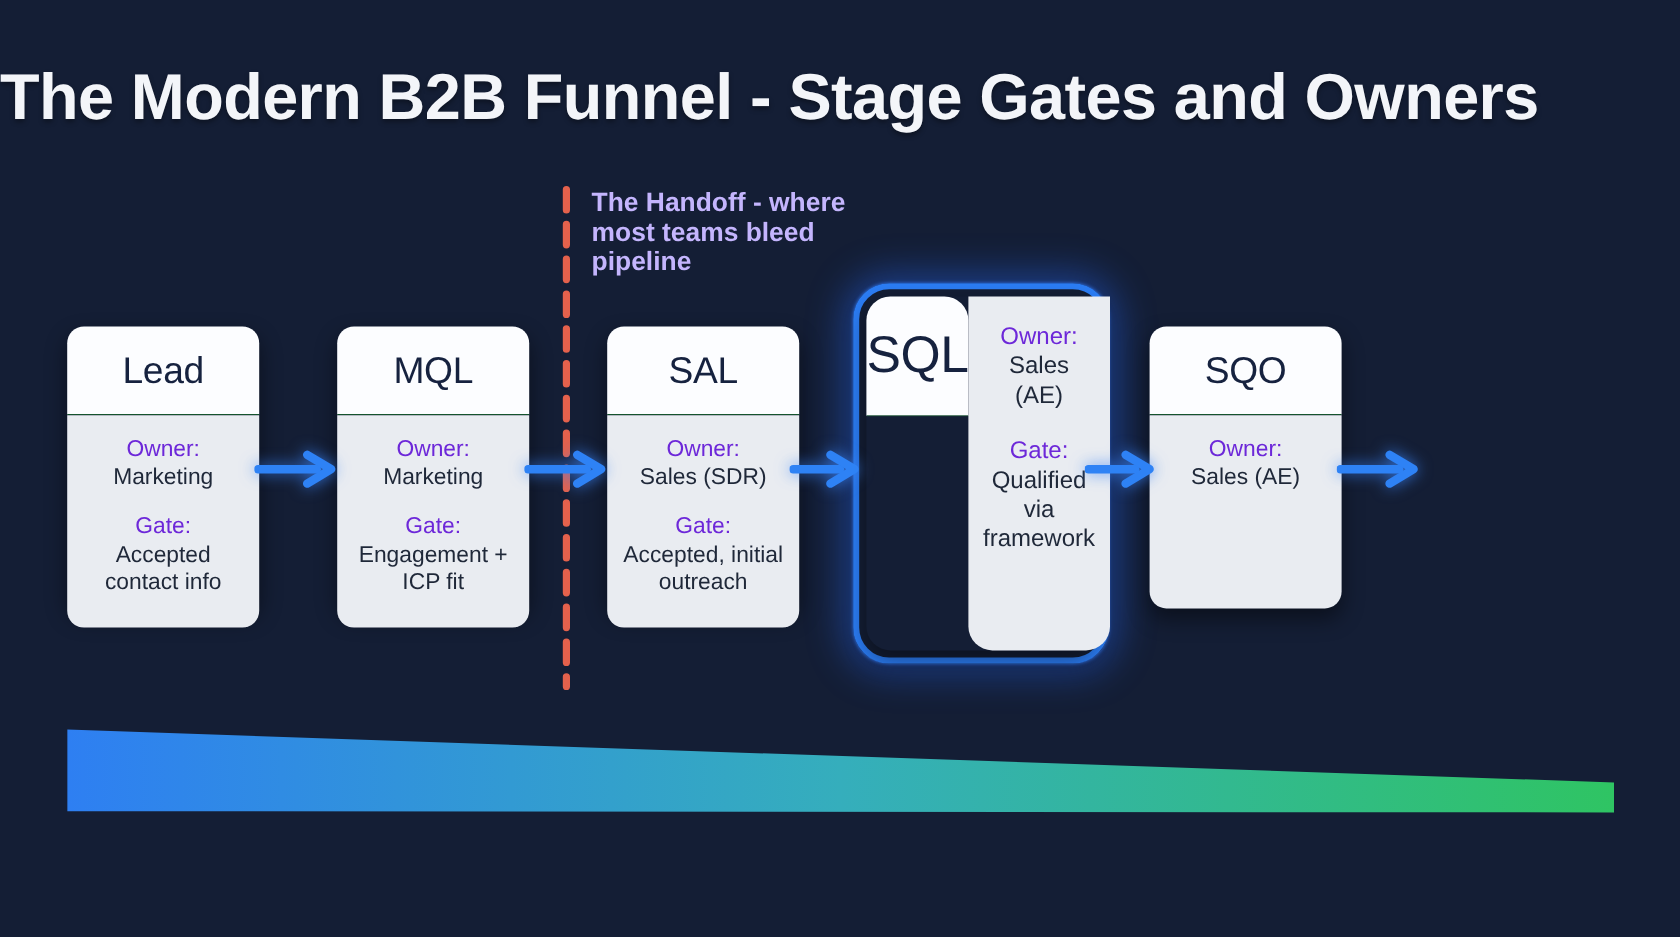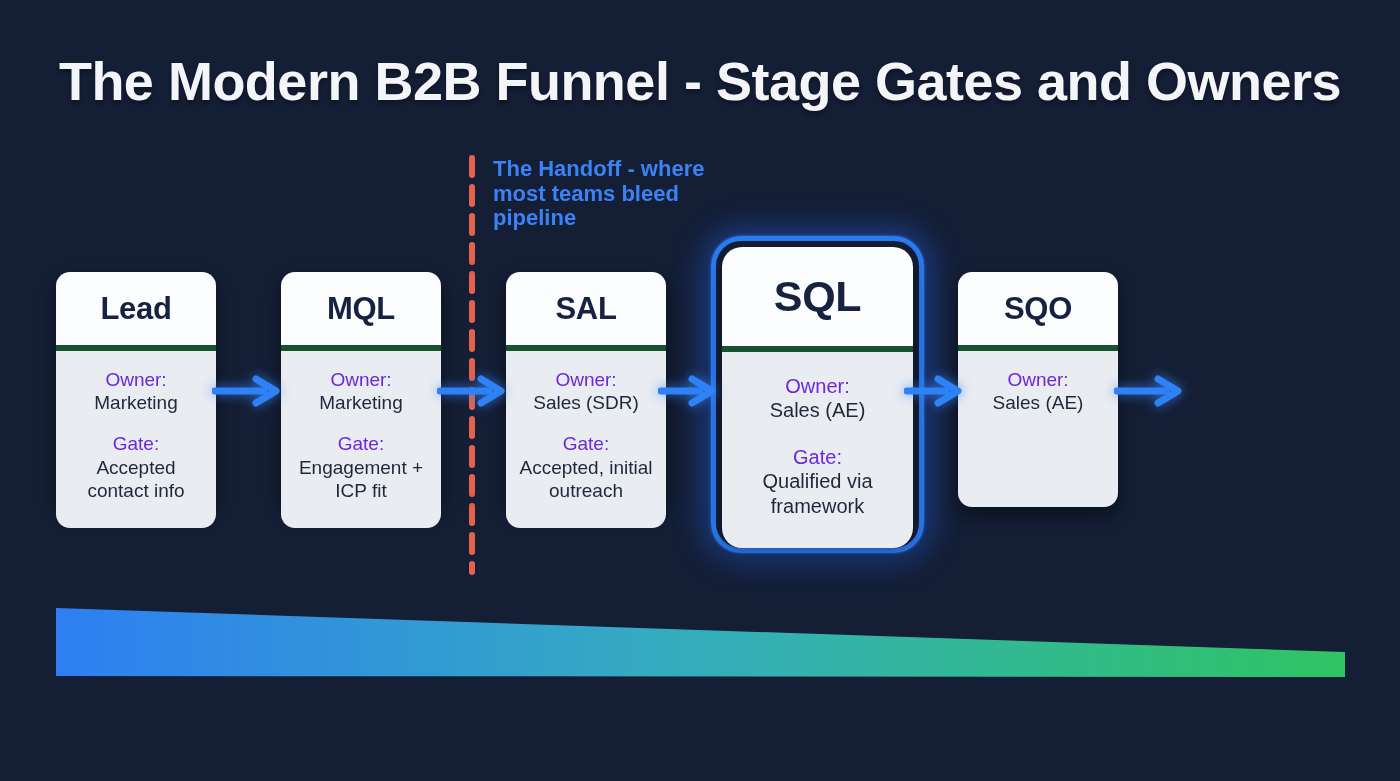--- a/index.html
+++ b/index.html
@@ -4,65 +4,65 @@
 <style>
   html,body{margin:0;padding:0;background:#0e1627;}
   .canvas{
     position:relative; width:1400px; height:781px; overflow:hidden;
     background:#141e35;
     font-family:"Liberation Sans", sans-serif;
   }
   
   .page-title{
     position:absolute; top:50px; left:0; width:100%;
-    margin:0; text-align:center;
+    margin:0; text-align:left;
     font-size:54px; font-weight:700; letter-spacing:-0.5px;
     color:#f3f5f9; text-shadow:0 3px 4px rgba(0,0,0,.35);
   }
   
   .handoff-line{ position:absolute; left:467px; top:152px; }
   .handoff-label{
     position:absolute; left:493px; top:157px; width:218px;
     font-size:22px; font-weight:700; line-height:1.12;
-    color:#3b82f6;
+    color:#c4b5fd;
   }
   
   .stage-card{
     position:absolute; width:160px; height:235px;
     display:flex; flex-direction:column;
     border-radius:14px;
     box-shadow:0 8px 18px rgba(0,0,0,.45);
     top:272px;
   }
   .pos-lead{left:56px;} .pos-mql{left:281px;justify-content:space-between;} .pos-sal{left:506px;}
   .pos-sqo{left:958px;} .pos-closed{left:1183px;}
   .stage-header{
     height:73px; flex:0 0 auto;
     display:flex; align-items:center; justify-content:center;
-    background:#fcfdff; border-bottom:6px solid #14532d;
+    background:#fcfdff; border-bottom:1px solid #14532d;
     border-radius:14px 14px 0 0;
-    font-size:31px; font-weight:700; letter-spacing:-0.3px; color:#16223f;
+    font-size:31px; font-weight:400; letter-spacing:-0.3px; color:#16223f;
   }
   .stage-body{
     flex:1; background:#e9ecf1; border-radius:0 0 14px 14px;
     padding:17px 12px 8px; text-align:center;
   }
   .field{ margin:0 0 18px; font-size:19px; line-height:1.22; color:#1f2839; }
   .field .lbl{ color:#6d28d9; }
   .field.stack .lbl{ display:block; }
   .field .val{ color:#1f2839; }
   
   .sql-ring{
     position:absolute; left:711px; top:236px; width:191px; height:295px;
     border:5px solid #2b7cf3; border-radius:30px; padding:6px;
     box-shadow:0 0 30px 8px rgba(37,99,235,.45), 0 0 3px rgba(59,130,246,.9);
   }
   .sql-card{
     width:100%; height:100%;
-    display:flex; flex-direction:column;
+    display:flex; flex-direction:row;
     border-radius:20px; box-shadow:0 8px 18px rgba(0,0,0,.4);
   }
   .sql-card .stage-header{
     height:99px; border-radius:20px 20px 0 0;
     font-size:43px;
   }
   .sql-card .stage-body{ border-radius:0 0 20px 20px; padding-top:22px; }
   .sql-card .field{ font-size:20px; margin-bottom:22px; }
   
   .arrow{

